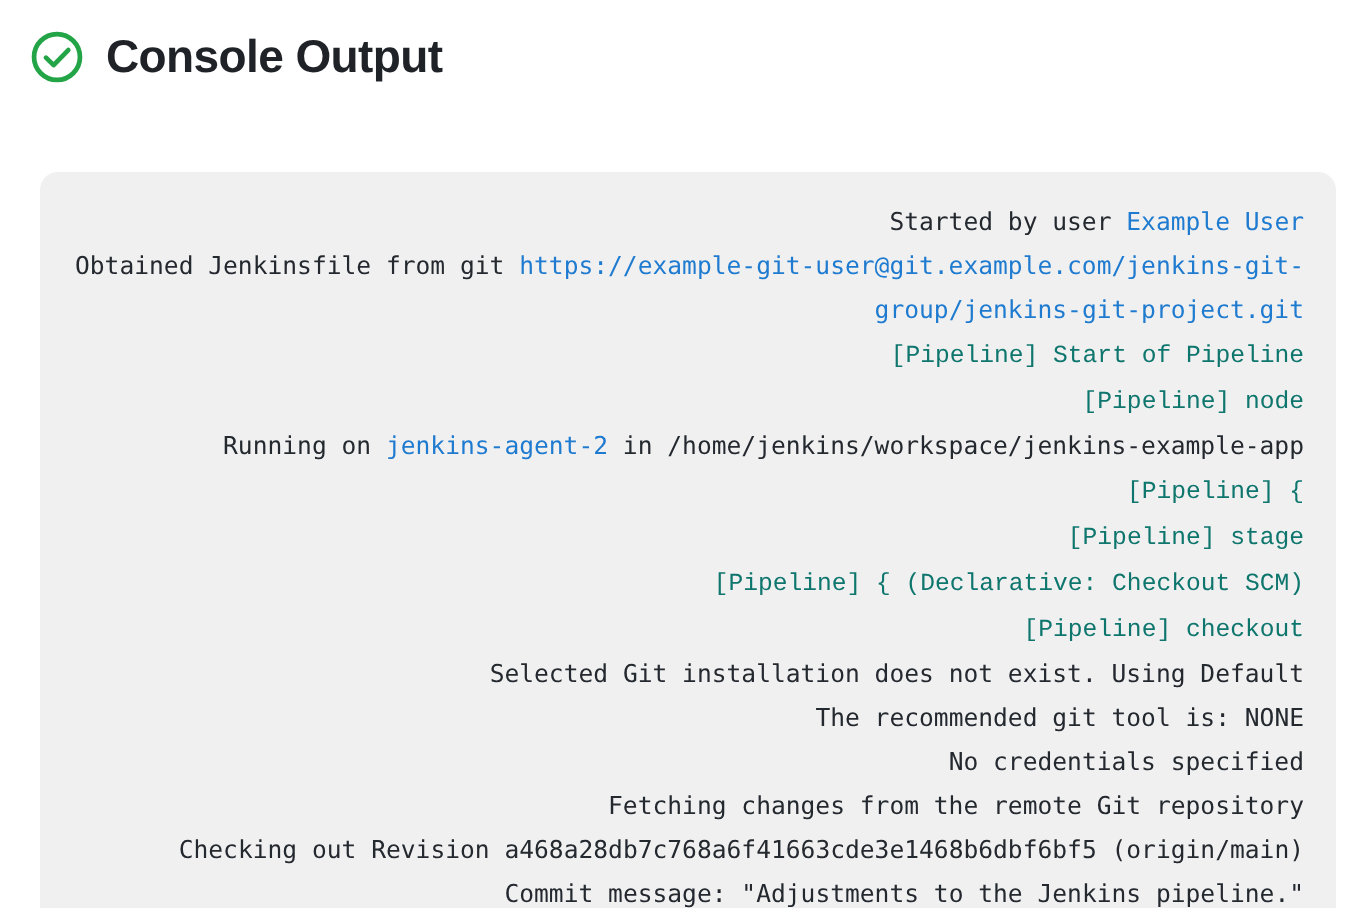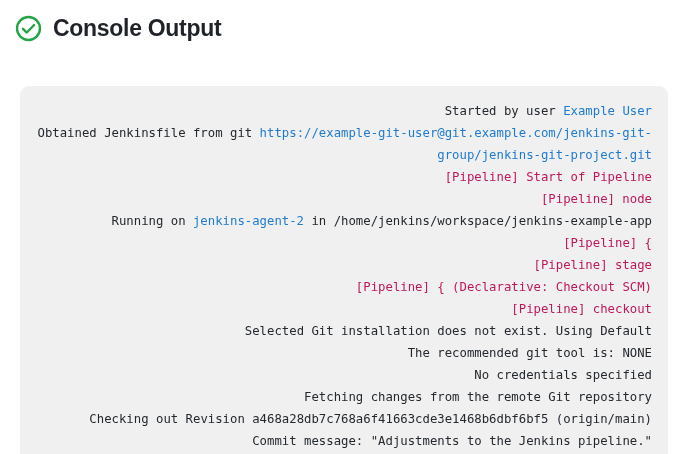--- a/index.html
+++ b/index.html
@@ -70,21 +70,21 @@
     white-space: pre-wrap;
     word-break: break-word;
     margin: 0;
   }
   .log-line {
     min-height: 22px;
     text-align: right;
   }
   .seg-plain  { color: #24292f; }
   .seg-link   { color: #1f7bd0; }
-  .seg-muted  { color: #be185d; }
+  .seg-muted  { color: #0f766e; font-family: Liberation Mono, monospace; }
 </style>
 </head>
 <body>
 
 <div class="page">
 
   <div class="header">
     <svg class="status-icon" viewBox="0 0 24 24" aria-hidden="true">
       <circle cx="12" cy="12" r="10.2" fill="none" stroke="#22a447" stroke-width="2.1"></circle>
       <path d="M7.1 12.3 L10.5 15.6 L17 8.9" fill="none" stroke="#22a447" stroke-width="2.1" stroke-linecap="round" stroke-linejoin="round"></path>

